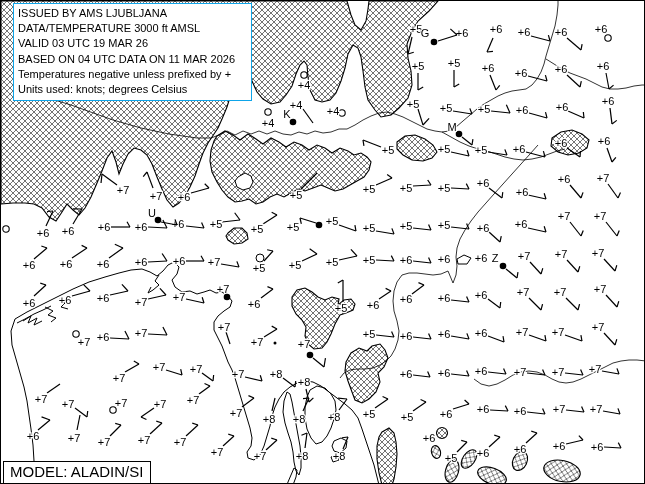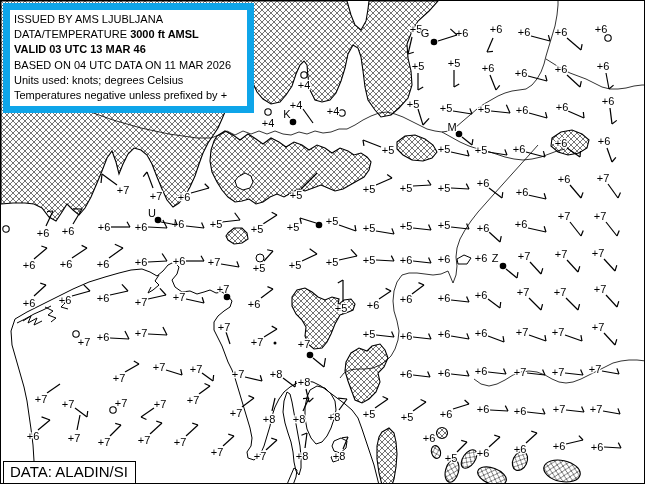--- a/index.html
+++ b/index.html
@@ -3,25 +3,25 @@
 <meta charset="utf-8">
 <style>
   html,body{margin:0;padding:0;background:#888;}
   .chart{
     position:relative;width:645px;height:484px;background:#fff;
     font-family:"Liberation Sans","DejaVu Sans",sans-serif;
     overflow:hidden;border:1px solid #000;box-sizing:border-box;
   }
   .chart svg{position:absolute;left:0;top:0;}
   .info-box{
-    position:absolute;left:2px;top:2px;width:229px;
-    background:#fff;border:7px solid #0ea5e9;
+    position:absolute;left:12px;top:2px;width:229px;
+    background:#fff;border:1px solid #0ea5e9;
     padding:2px 4px 3px 4px;font-size:11px;line-height:15.2px;color:#000;z-index:5;
   }
-  .info-box .b{font-weight:bold;}
+  .info-box .b{font-weight:normal;}
   .model-box{
     position:absolute;left:2px;top:460px;
     background:#fff;border:1px solid #000;
     padding:1px 7px 3px 6px;font-size:15px;color:#000;z-index:5;
   }
   text{font-family:"Liberation Sans","DejaVu Sans",sans-serif;}
   .tlabel{font-size:11px;fill:#000;paint-order:stroke;stroke:#fff;stroke-width:2.5px;}
   .slabel{font-size:11px;fill:#000;paint-order:stroke;stroke:#fff;stroke-width:2px;}
 </style>
 </head>
@@ -511,23 +511,23 @@
         <circle cx="318" cy="224" r="3.3" fill="#000"></circle>
         <line x1="312" y1="357" x2="323" y2="366" stroke="#000" stroke-width="1.2"></line>
         <line x1="323" y1="366" x2="324.45264749085015" y2="357.1182067538516" stroke="#000" stroke-width="1.2"></line>
         <circle cx="309" cy="354" r="3.3" fill="#000"></circle>
       </g>
   </svg>
 
   <div class="info-box">
     <div>ISSUED BY AMS LJUBLJANA</div>
     <div><span>DATA/TEMPERATURE </span><span class="b">3000 ft AMSL</span></div>
-    <div class="b">VALID 03 UTC 13 MAR 46</div>
+    <div class="b">VALID 03 UTC 19 MAR 26</div>
     <div>BASED ON 04 UTC DATA ON 11 MAR 2026</div>
+    <div>Temperatures negative unless prefixed by +</div>
     <div>Units used: knots; degrees Celsius</div>
-    <div>Temperatures negative unless prefixed by +</div>
   </div>
 
   <div class="model-box">
-    <span>DATA: ALADIN/SI</span>
+    <span>MODEL: ALADIN/SI</span>
   </div>
 
 </div>
 
 </body></html>

